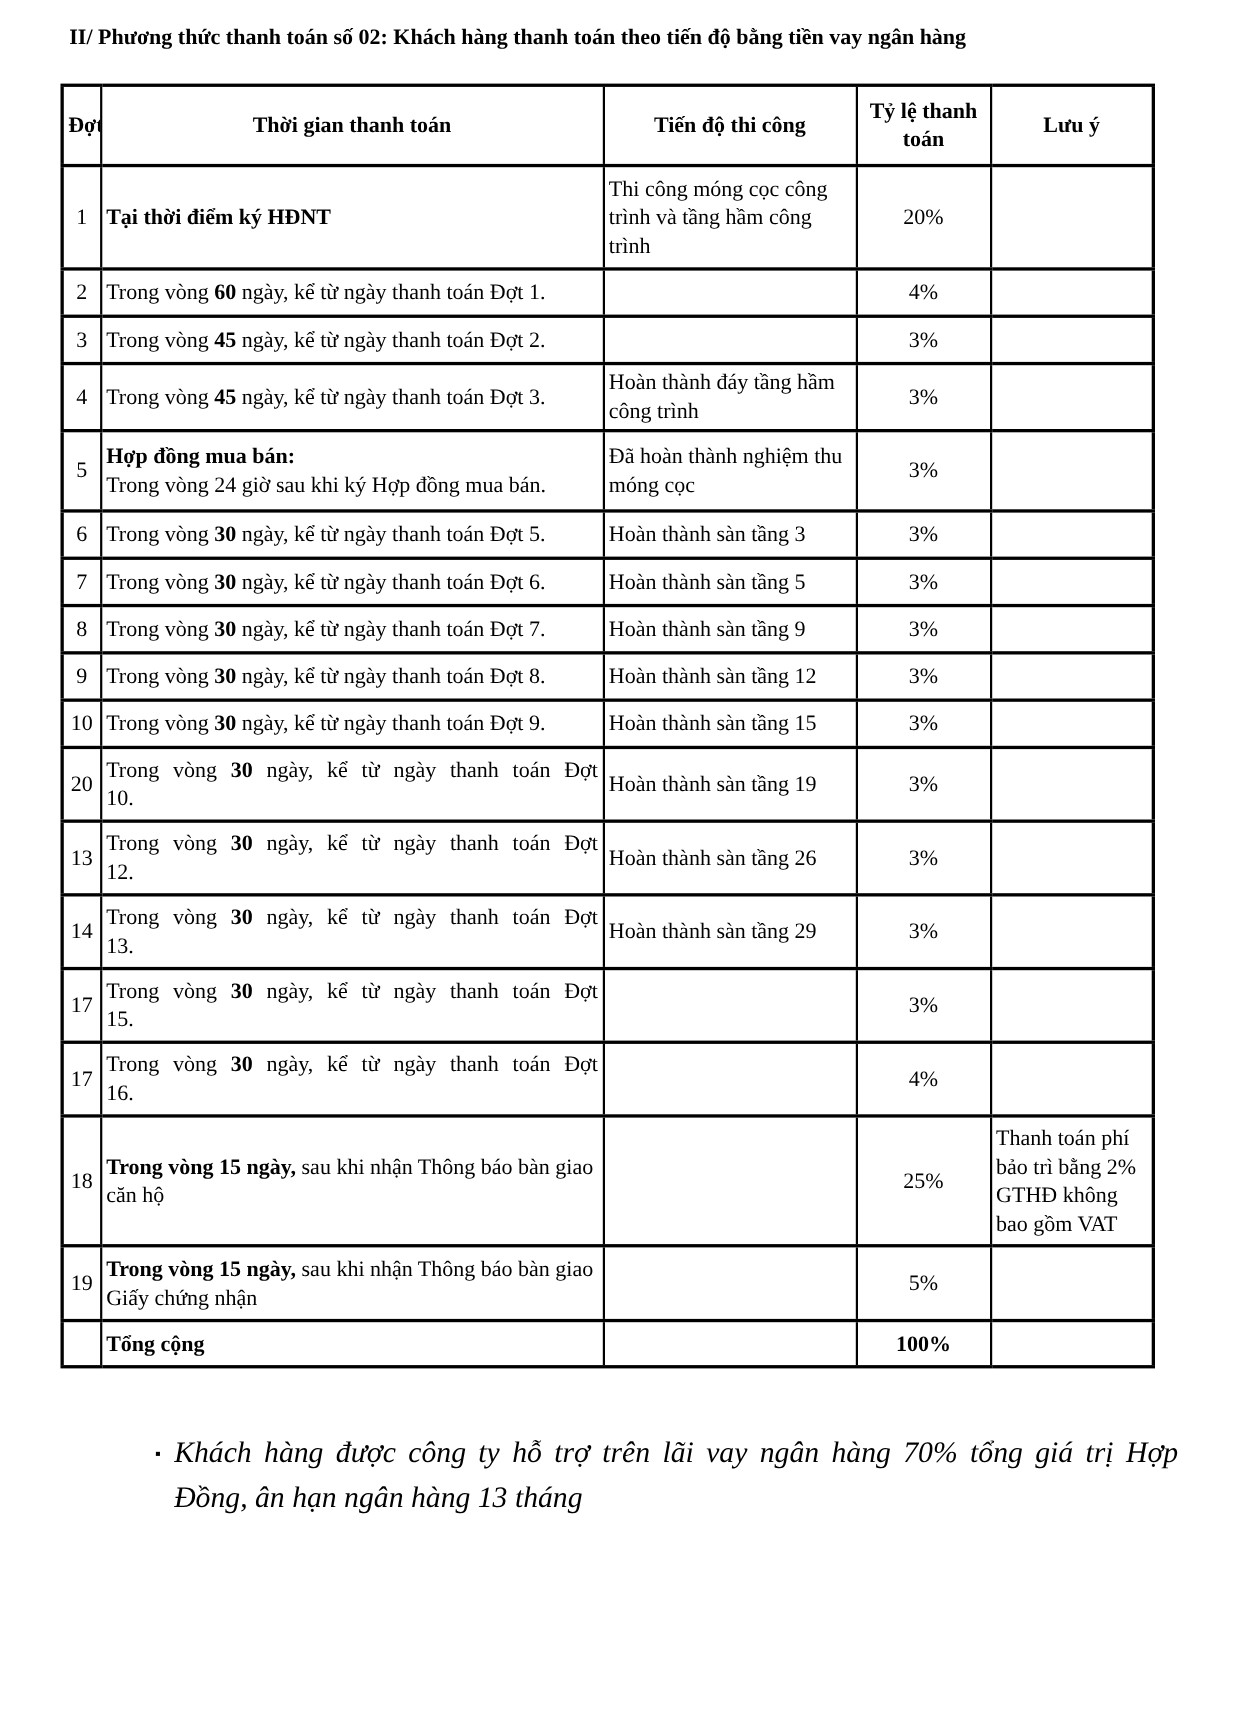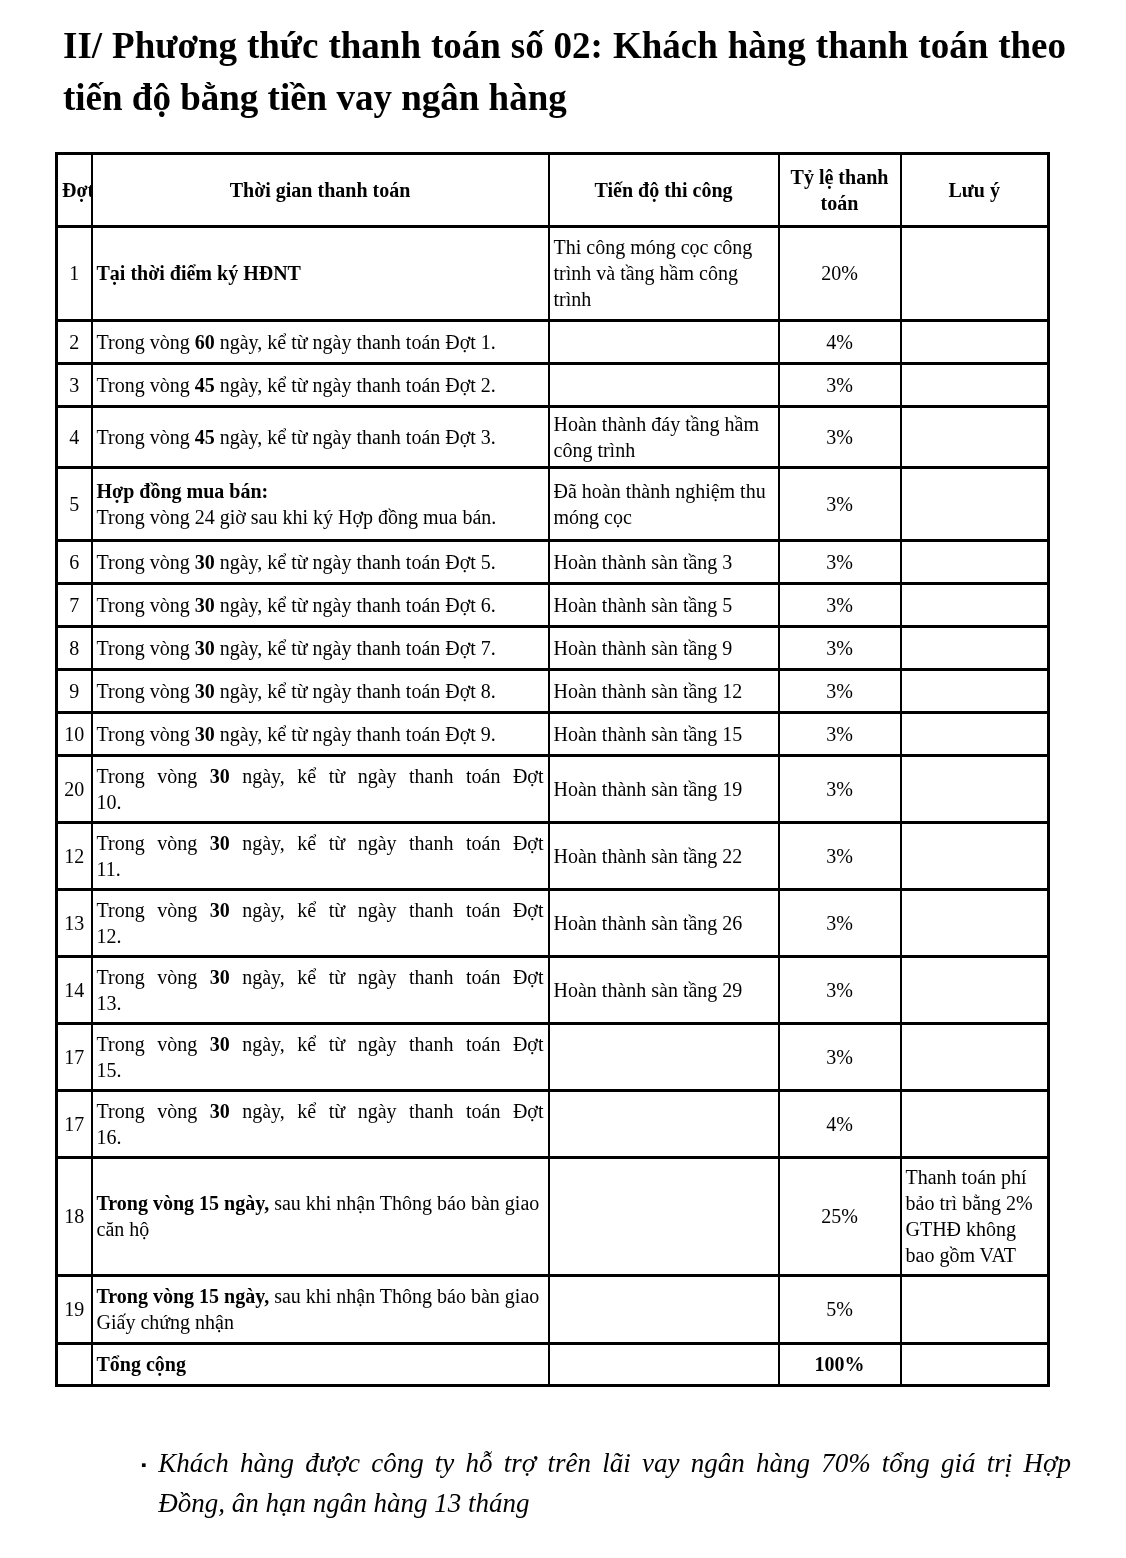--- a/index.html
+++ b/index.html
@@ -6,21 +6,21 @@
   html, body { margin: 0; padding: 0; background: #ffffff; }
   body {
     width: 1126px;
     min-height: 1558px;
     color: #000;
     font-family: "Liberation Serif", serif;
   }
   .page { padding: 14px 58px 40px 55px; }
 
   .doc-title {
-    font-size: 37px;
+    font-size: 20px;
     font-weight: bold;
     line-height: 1.4;
     margin: 6px 2px 28px 8px;
     text-align: justify;
   }
 
   table.pay-table {
     border-collapse: collapse;
     width: 992px;
     table-layout: fixed;
@@ -191,30 +191,20 @@
         <td class="c-dot">20</td>
         <td class="c-time">
             <div class="l1 jst"><span>Trong vòng </span><span class="bd">30</span><span> ngày, kể từ ngày thanh toán Đợt</span></div>
             <div class="l2">10.</div>
           </td>
         <td class="c-prog">Hoàn thành sàn tầng 19</td>
         <td class="c-rate">3%</td>
         <td class="c-note"></td>
       </tr>
       <tr class="h67">
-        <td class="c-dot">12</td>
-        <td class="c-time">
-            <div class="l1 jst"><span>Trong vòng </span><span class="bd">30</span><span> ngày, kể từ ngày thanh toán Đợt</span></div>
-            <div class="l2">11.</div>
-          </td>
-        <td class="c-prog">Hoàn thành sàn tầng 22</td>
-        <td class="c-rate">3%</td>
-        <td class="c-note"></td>
-      </tr>
-      <tr class="h67">
         <td class="c-dot">13</td>
         <td class="c-time">
             <div class="l1 jst"><span>Trong vòng </span><span class="bd">30</span><span> ngày, kể từ ngày thanh toán Đợt</span></div>
             <div class="l2">12.</div>
           </td>
         <td class="c-prog">Hoàn thành sàn tầng 26</td>
         <td class="c-rate">3%</td>
         <td class="c-note"></td>
       </tr>
       <tr class="h67">

